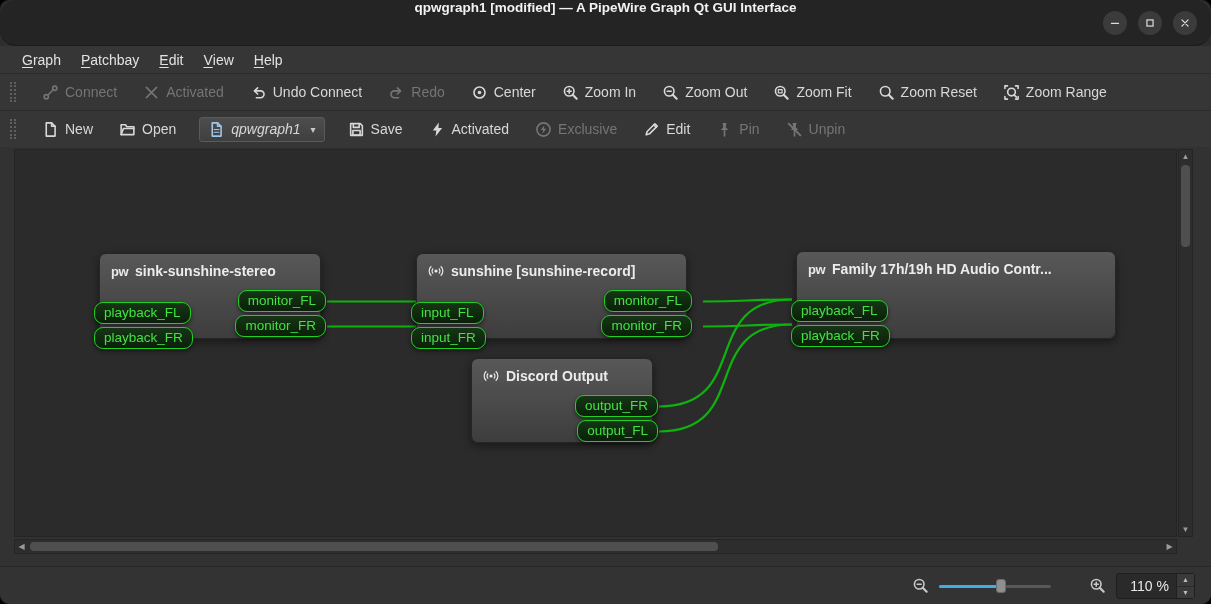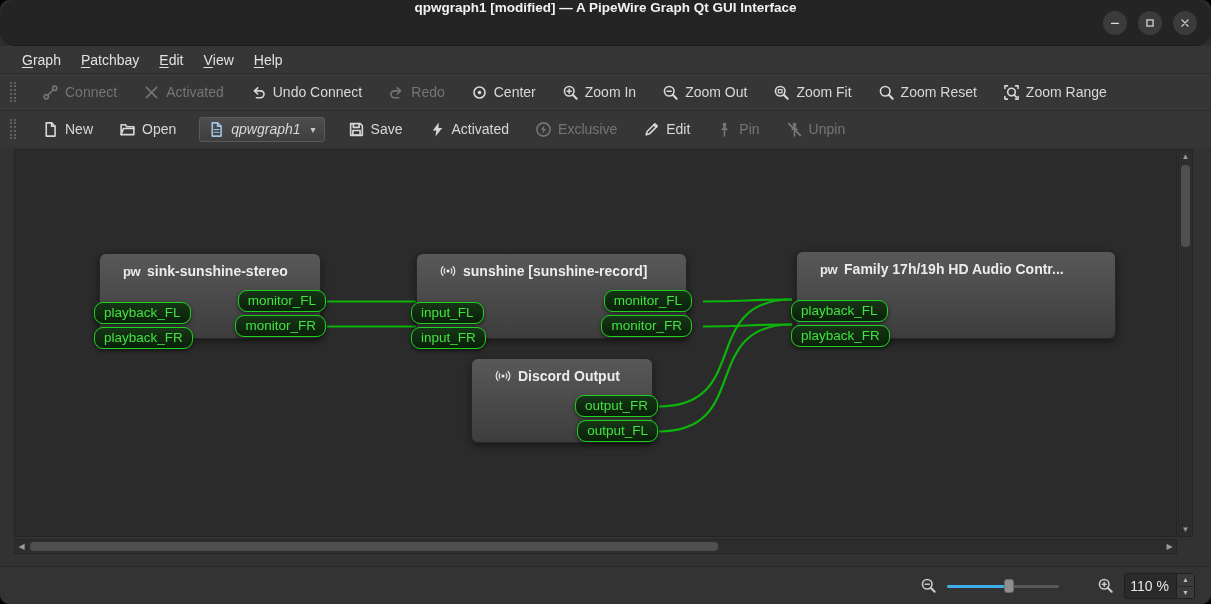--- a/index.html
+++ b/index.html
@@ -25,21 +25,21 @@
   .tool{display:flex;align-items:center;gap:6px;padding:5px 9px;border-radius:4px;color:#d8d8d8;font-size:14px;white-space:nowrap;}
   .tool .icn{width:17px;height:17px;stroke:currentColor;fill:none;stroke-width:1.5;stroke-linecap:round;stroke-linejoin:round;flex:0 0 auto;}
   .tool.disabled{color:#757575;}
   .tool.combo{background:linear-gradient(#4d4d4d,#3f3f3f);border:1px solid #5a5a5a;border-radius:3px;padding:3px 8px;margin:0 6px;font-style:italic;}
   .tool.combo .icn{stroke:#9fc5e8;}
   .caret{font-size:10px;color:#c8c8c8;margin-left:4px;}
   
   .canvas-zone{flex:1;position:relative;background:#323232;}
   .canvas{position:absolute;left:14px;top:2px;right:34px;bottom:29px;background:#2b2b2b;border:1px solid #242424;overflow:hidden;}
   .node{position:absolute;border-radius:7px;background:linear-gradient(#585858,#3d3d3d);border:1px solid #262626;box-shadow:0 3px 8px rgba(0,0,0,.45);}
-  .node-head{display:flex;align-items:center;gap:7px;padding:0 11px;color:#ececec;font-weight:bold;font-size:14px;height:34px;margin-left:12px;}
+  .node-head{display:flex;align-items:center;gap:7px;padding:0 11px;color:#ececec;font-weight:bold;font-size:14px;height:34px;}
   .pwico{font-weight:bold;font-size:13px;letter-spacing:-.5px;color:#e8e8e8;}
   .node-head .icn{width:16px;height:16px;stroke:#e8e8e8;stroke-width:1.2;fill:none;flex:0 0 auto;}
   .node-title{white-space:nowrap;overflow:hidden;text-overflow:ellipsis;}
   .port-row{display:flex;justify-content:space-between;align-items:center;height:25px;}
   .port{height:22px;display:flex;align-items:center;padding:0 9px;font-size:13.5px;border-radius:9px;border:1.5px solid var(--port-border);background:linear-gradient(var(--port-fill),#0b200a);color:var(--port-text);box-shadow:0 2px 4px rgba(0,0,0,.5);white-space:nowrap;}
   .port.in{margin-left:-6px;margin-top:24px;}
   .port.out{margin-right:-6px;}
   #edges{position:absolute;inset:0;width:100%;height:100%;pointer-events:none;}
   #edges path{stroke:var(--edge);stroke-width:2.2;fill:none;}
   
@@ -50,21 +50,21 @@
   .hscroll .left{left:0;top:0;} .hscroll .right{right:0;top:0;}
   .vthumb{position:absolute;left:2px;right:2px;top:15px;height:82px;background:#4f4f4f;border-radius:4px;}
   .hthumb{position:absolute;top:2px;bottom:2px;left:15px;width:688px;background:#4f4f4f;border-radius:4px;}
   
   .statusbar{height:38px;background:#333;border-top:1px solid #272727;display:flex;align-items:center;justify-content:flex-end;gap:10px;padding:0 16px;flex:0 0 auto;}
   .status-icn{width:17px;height:17px;stroke:#c9c9c9;fill:none;stroke-width:1.5;stroke-linecap:round;}
   .slider{position:relative;width:112px;height:18px;margin-right:28px;}
   .groove{position:absolute;left:0;right:0;top:8px;height:3px;background:#585858;border-radius:2px;}
   .fill{width:55%;height:100%;background:var(--accent);border-radius:2px;}
   .knob{position:absolute;left:calc(55% - 5px);top:2px;width:10px;height:14px;background:#8f8f8f;border:1px solid #6a6a6a;border-radius:3px;}
-  .spin{display:flex;align-items:center;background:#2a2a2a;border:1px solid #1f1f1f;border-radius:3px;height:26px;color:#e8e8e8;font-size:14px;}
+  .spin{display:flex;align-items:center;background:#2a2a2a;border:1px solid #1f1f1f;border-radius:3px;height:26px;padding-left:8px;color:#e8e8e8;font-size:14px;}
   .spin .val{min-width:44px;text-align:right;}
   .spin-btns{display:flex;flex-direction:column;margin-left:7px;border-left:1px solid #1f1f1f;}
   .spin-btn{width:17px;height:12px;display:flex;align-items:center;justify-content:center;color:#bdbdbd;font-size:7px;background:#3a3a3a;}
   .spin-btn + .spin-btn{border-top:1px solid #2a2a2a;}
 </style>
 </head>
 <body>
 
 <div class="window">
 

